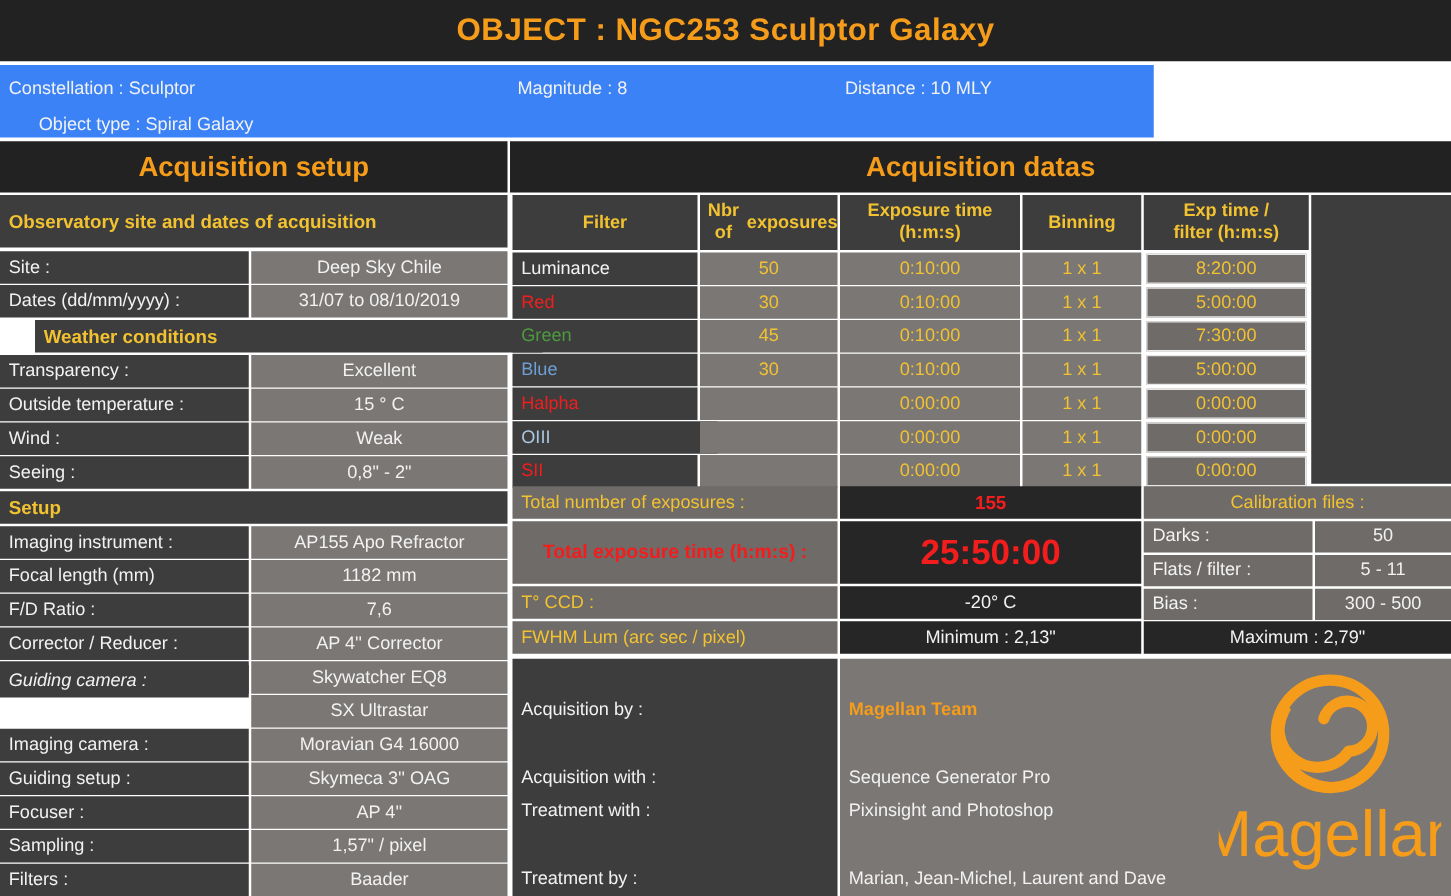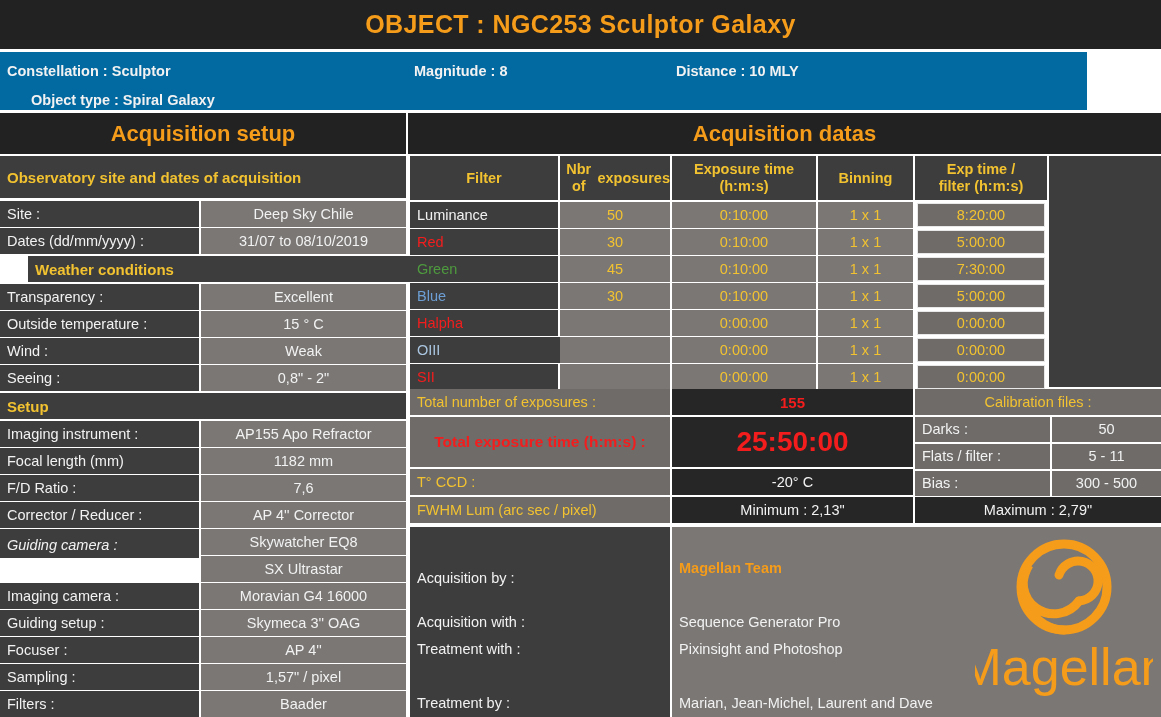--- a/index.html
+++ b/index.html
@@ -44,23 +44,22 @@
   }
   #title-text {
     color: #f59c1a;
     font-size: 25px;
     font-weight: bold;
     letter-spacing: .4px;
   }
 
   
   #info-strip {
-    left: 0; top: 52px; width: 1087px; height: 58px;
-    background: #0369a1;
-    font-weight: bold;
+    left: 0; top: 52px; width: 923px; height: 58px;
+    background: #3b82f6;
   }
   .info-item { position: absolute; font-size: 14.5px; color: #f2f2f2; }
 
   
   .banner {
     background: #222222;
     display: flex; align-items: center; justify-content: center;
   }
   .banner span { color: #f59c1a; font-size: 22px; font-weight: bold; }
 
@@ -412,21 +411,21 @@
   <div class="abs grayd cell c-left" style="left:915px; top:471px; width:135px; height:25px;">
     <span>Bias :</span>
     </div>
   <div class="abs grayd cell c-center" style="left:1052px; top:471px; width:109px; height:25px;text-align:right;">
     <span>300 - 500</span>
     </div>
 
   <div class="abs dark" style="left:410px; top:527px; width:260px; height:190px;"></div>
   <div class="abs gray" style="left:672px; top:527px; width:489px; height:190px;"></div>
 
-  <div class="abs cell c-left" style="left:410px; top:557px; width:260px; height:22px;margin-top:10px;">
+  <div class="abs cell c-left" style="left:410px; top:557px; width:260px; height:22px;">
     <span>Acquisition by :</span>
     </div>
   <div class="abs cell c-left" style="left:672px; top:557px; width:300px; height:22px;">
     <span class="orange bold">Magellan Team</span>
     </div>
 
   <div class="abs cell c-left" style="left:410px; top:611px; width:260px; height:22px;">
     <span>Acquisition with :</span>
     </div>
   <div class="abs cell c-left" style="left:672px; top:611px; width:300px; height:22px;">

